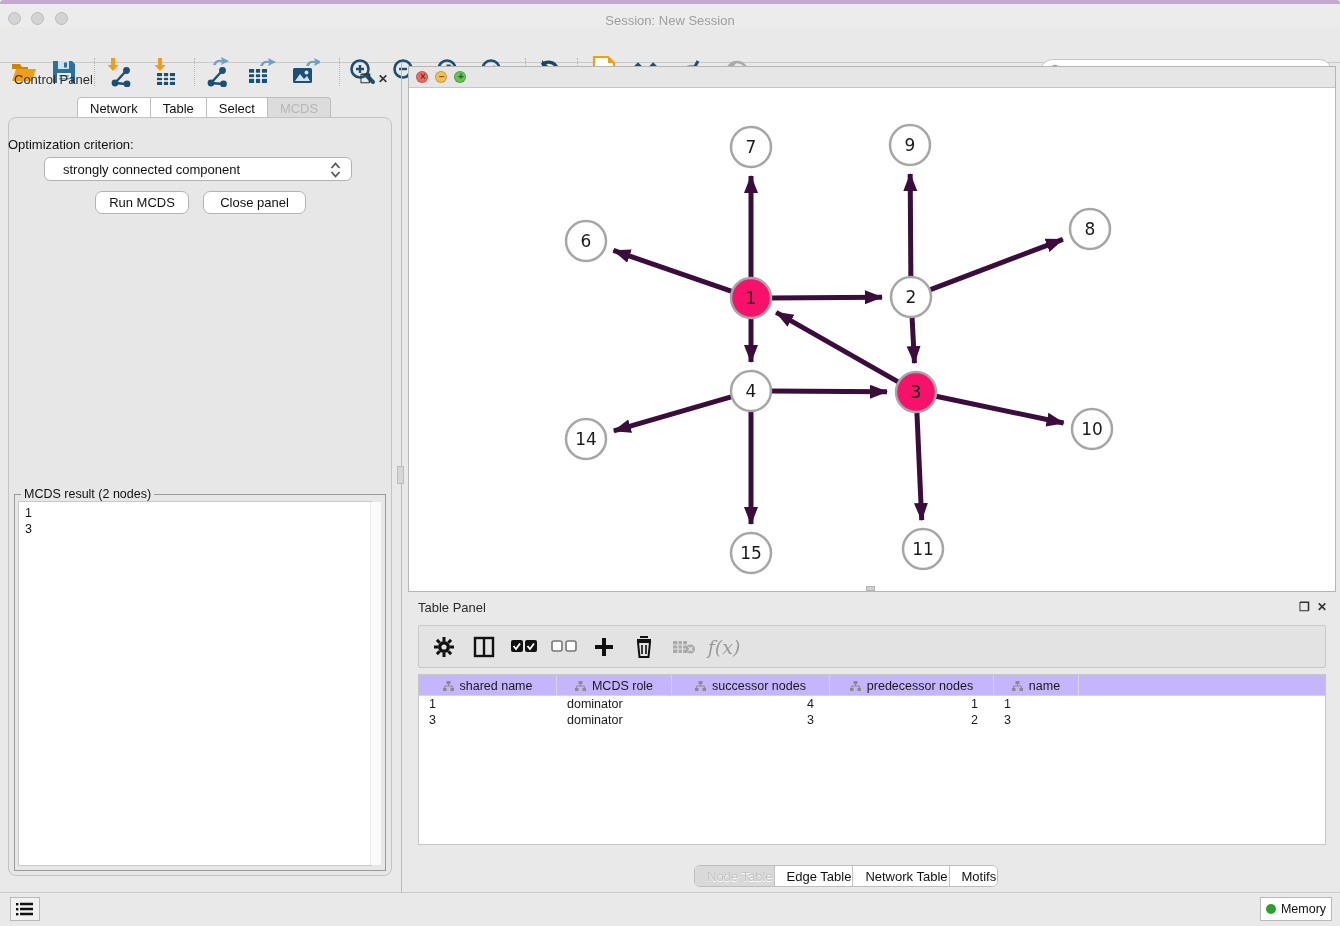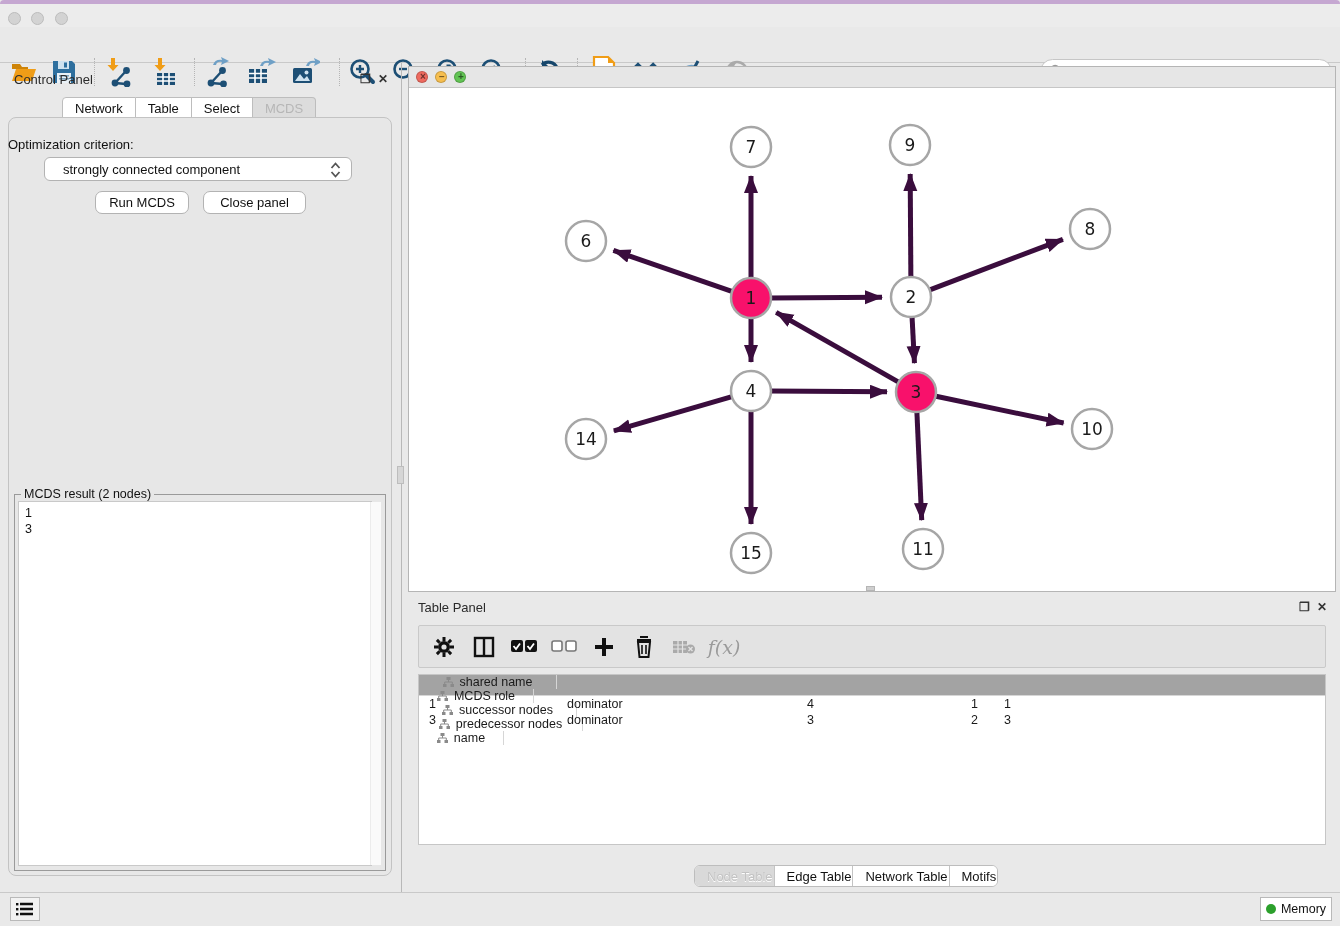--- a/index.html
+++ b/index.html
@@ -15,21 +15,21 @@
 
   #toolbar { left:0; top:27px; width:1340px; height:36px; background:#e9e9e9; border-bottom:1px solid #c9c9c9; }
   .tb-sep { position:absolute; top:31px; height:28px; width:0; border-left:1px dotted #b5b5b5; }
   .tb-ic { position:absolute; top:29px; width:32px; height:32px; display:flex; align-items:center; justify-content:center; }
   #search-wrap { left:1040px; top:32px; width:292px; height:25px; background:#fff; border:1px solid #c6c6c6; border-radius:13px; display:flex; align-items:center; padding-left:8px; }
   #search-wrap input { border:none; outline:none; font-size:13px; width:250px; background:transparent; }
 
   
   #cp-title { left:14px; top:72px; font-size:13px; color:#2b2b2b; }
   .panel-ctl { font-weight:bold; color:#333; font-size:12px; }
-  #cp-tabs { left:62px; top:97px; height:14px; display:flex;text-align:center; }
+  #cp-tabs { left:77px; top:97px; height:14px; display:flex;text-align:center; }
   .cp-tab { border:1px solid #bdbdbd; border-left:none; background:#fff; font-size:13px; color:#111;
             padding:3px 12px 0 12px; height:21px; }
   .cp-tab:first-child { border-left:1px solid #bdbdbd; border-radius:4px 0 0 0; }
   .cp-tab.sel { background:#dcdcdc; color:#b6b6b6; border-radius:0 4px 0 0; }
   #cp-box { left:8px; top:117px; width:384px; height:759px; background:#e7e7e7; border:1px solid #c3c3c3; border-radius:8px; }
   #opt-label { left:8px; top:137px; width:432px; text-align:left; font-size:13px; color:#111; }
   #criterion { left:44px; top:157px; width:308px; height:24px; background:#fff; border:1px solid #b3b3b3; border-radius:6px;
                font-size:13px; color:#111; display:flex; align-items:center; padding-left:18px; }
   #criterion .chevs { position:absolute; right:10px; top:3px; }
   .btn { background:#fff; border:1px solid #b3b3b3; border-radius:7px; font-size:13px; color:#111;
@@ -52,21 +52,21 @@
   #net-title { width:100%; text-align:center; top:3px; font-size:13px; color:#222; }
   #canvas-splitter { left:866px; top:586px; width:9px; height:5px; background:#cfcfcf; border:1px solid #b5b5b5; }
 
   
   #tp-title { left:418px; top:600px; font-size:13px; color:#2b2b2b; }
   #tp-toolbar { left:418px; top:625px; width:908px; height:43px; background:#e3e3e3; border:1px solid #c9c9c9; border-radius:2px;
                 display:flex; align-items:center; gap:14px; padding-left:12px; }
   .tp-ic { display:flex; align-items:center; justify-content:center; width:26px; height:26px; }
   #fx-ic { font-family:"DejaVu Serif", serif; font-style:italic; font-size:19px; color:#9a9a9a; }
   #tbl { left:418px; top:674px; width:908px; height:171px; background:#fff; border:1px solid #c6c6c6; }
-  #tbl-head { display:flex; height:21px; background:#a3a3a3; border-bottom:1px solid #d6d6d6;flex-direction:column; }
+  #tbl-head { display:flex; height:21px; background:#c4b5fd; border-bottom:1px solid #d6d6d6; }
   .th { display:flex; align-items:center; justify-content:center; gap:6px; font-size:12.5px; color:#1a1a1a;
         border-right:1px solid #d6d6d6; height:21px; }
   .tr { display:flex; height:16px; }
   .td { font-size:12.5px; color:#1a1a1a; padding:1px 0 0 0; }
   #tp-tabs { left:694px; top:865px; height:22px; display:flex; border:1px solid #bdbdbd; border-radius:6px; overflow:hidden; background:#fff; }
   .tp-tab { font-size:13px; color:#111; background:#fff; border-right:1px solid #c4c4c4; padding:3px 1px 0 12px; }
   .tp-tab:last-child { border-right:none; }
   .tp-tab.sel { background:#d9d9d9; color:#c3c3c3; text-shadow:0 1px 0 #fff; }
 
   
@@ -78,20 +78,21 @@
 </head>
 <body>
 
 <div id="top-strip" class="abs"></div>
 <div id="titlebar" class="abs">
   <div class="abs" style="left:8px; top:7px;">
     <span class="tl-dot"></span>
     <span class="tl-dot" style="margin-left:6px;"></span>
     <span class="tl-dot" style="margin-left:6px;"></span>
   </div>
+  <div id="app-title" class="abs">Session: New Session</div>
 </div>
 
 <div id="toolbar" class="abs">
   <div class="tb-ic" style="left:8px;">
     <svg width="28" height="24" viewBox="0 0 28 24">
         <path d="M2 4 h8 l2 3 h6 v2 h-16z" fill="#ce8408"></path>
         <path d="M2 21 L6 9 h20 l-4 12z" fill="#f09d17"></path>
       </svg>
   </div>
   <div class="tb-ic" style="left:48px;">

